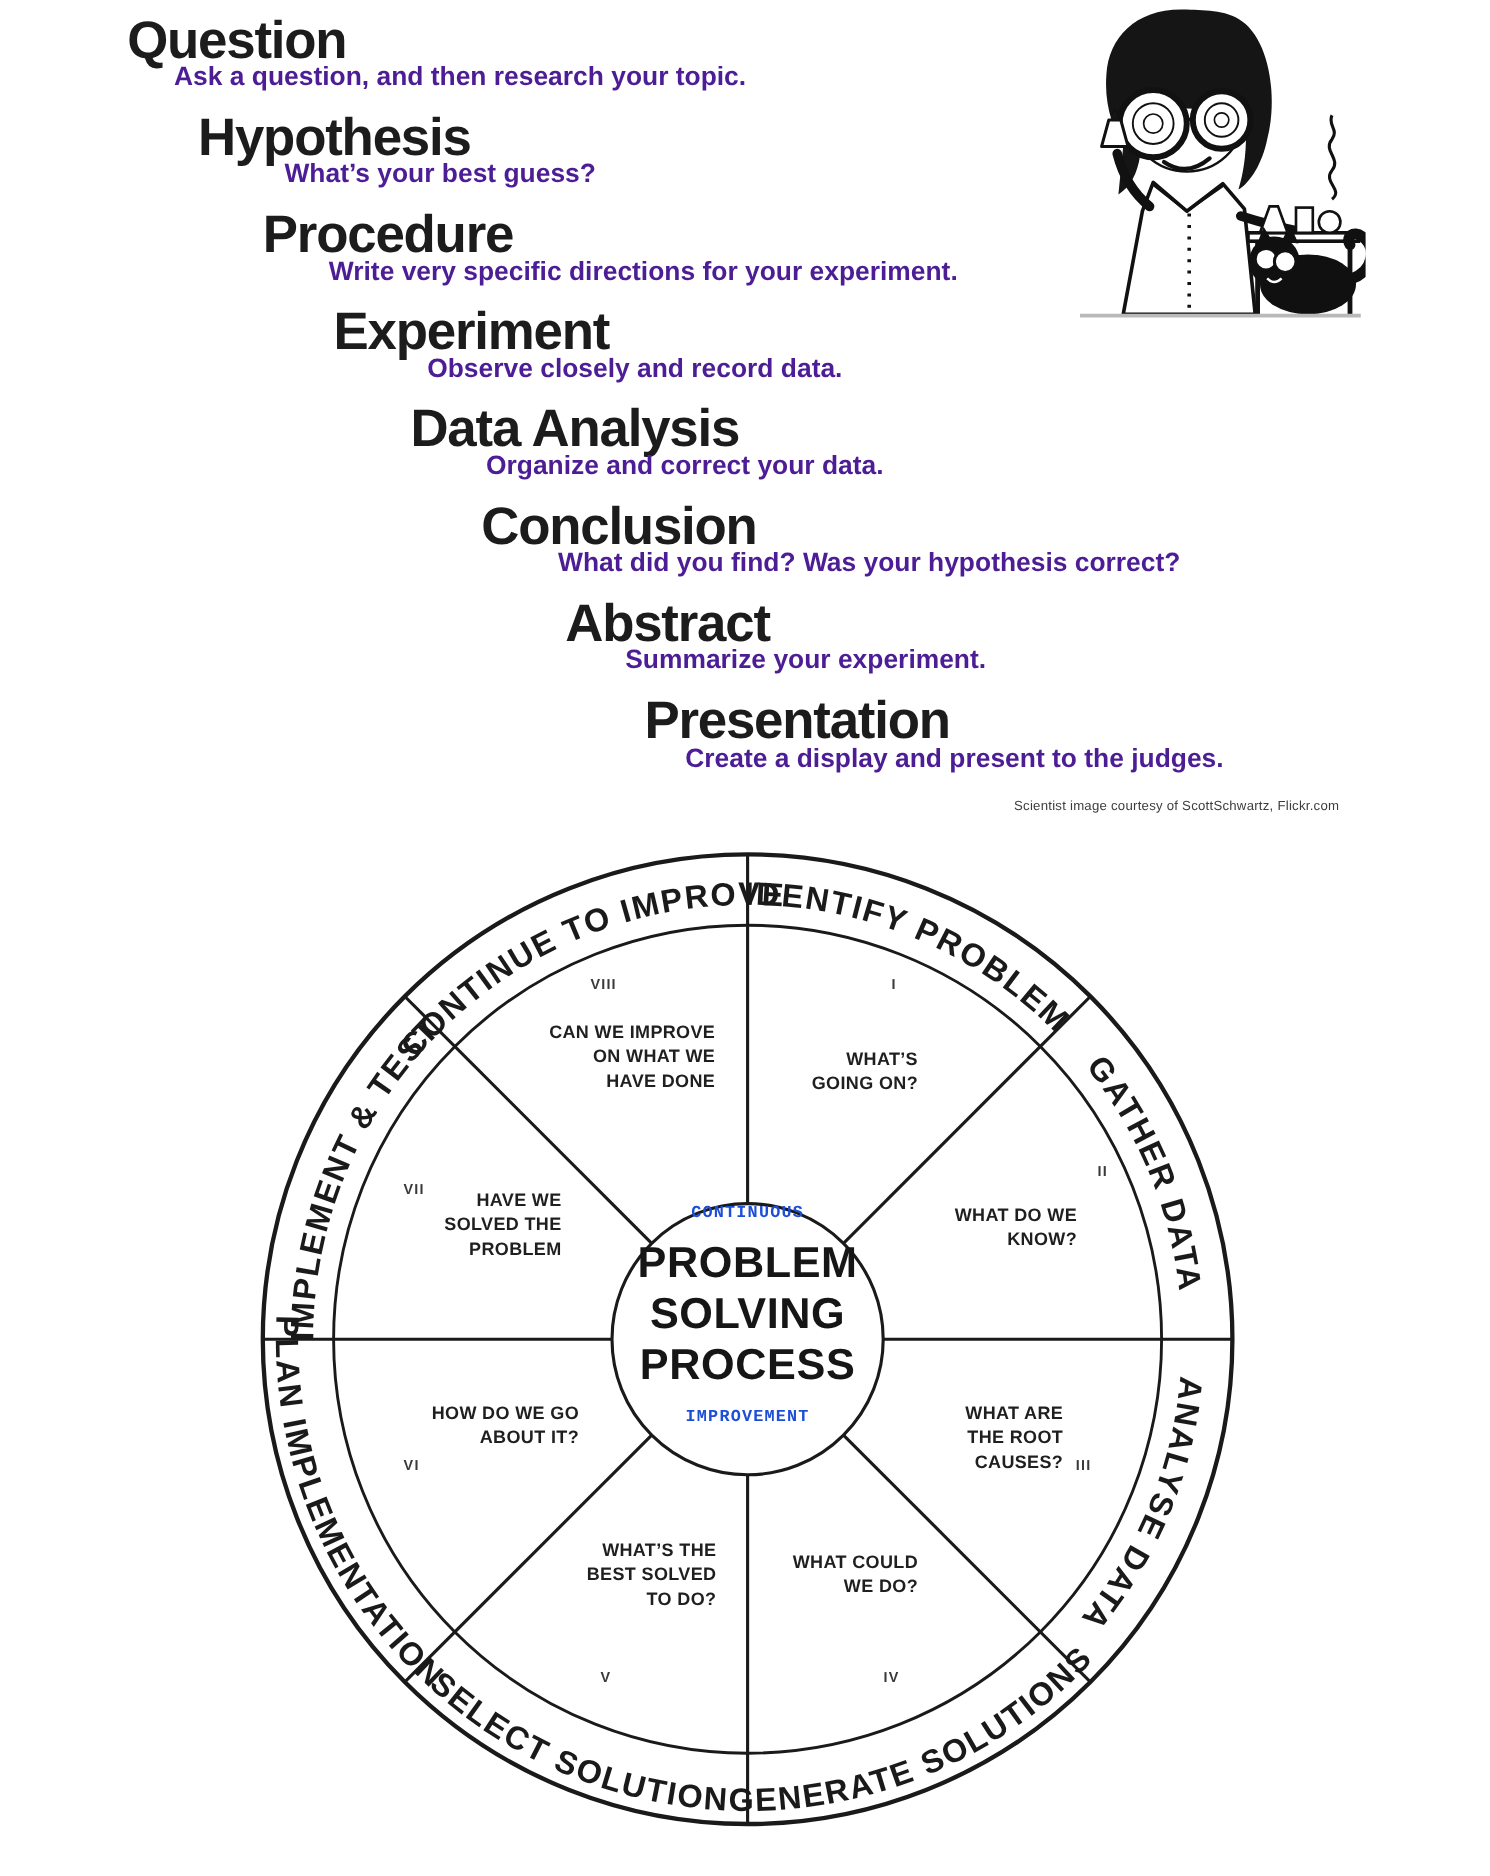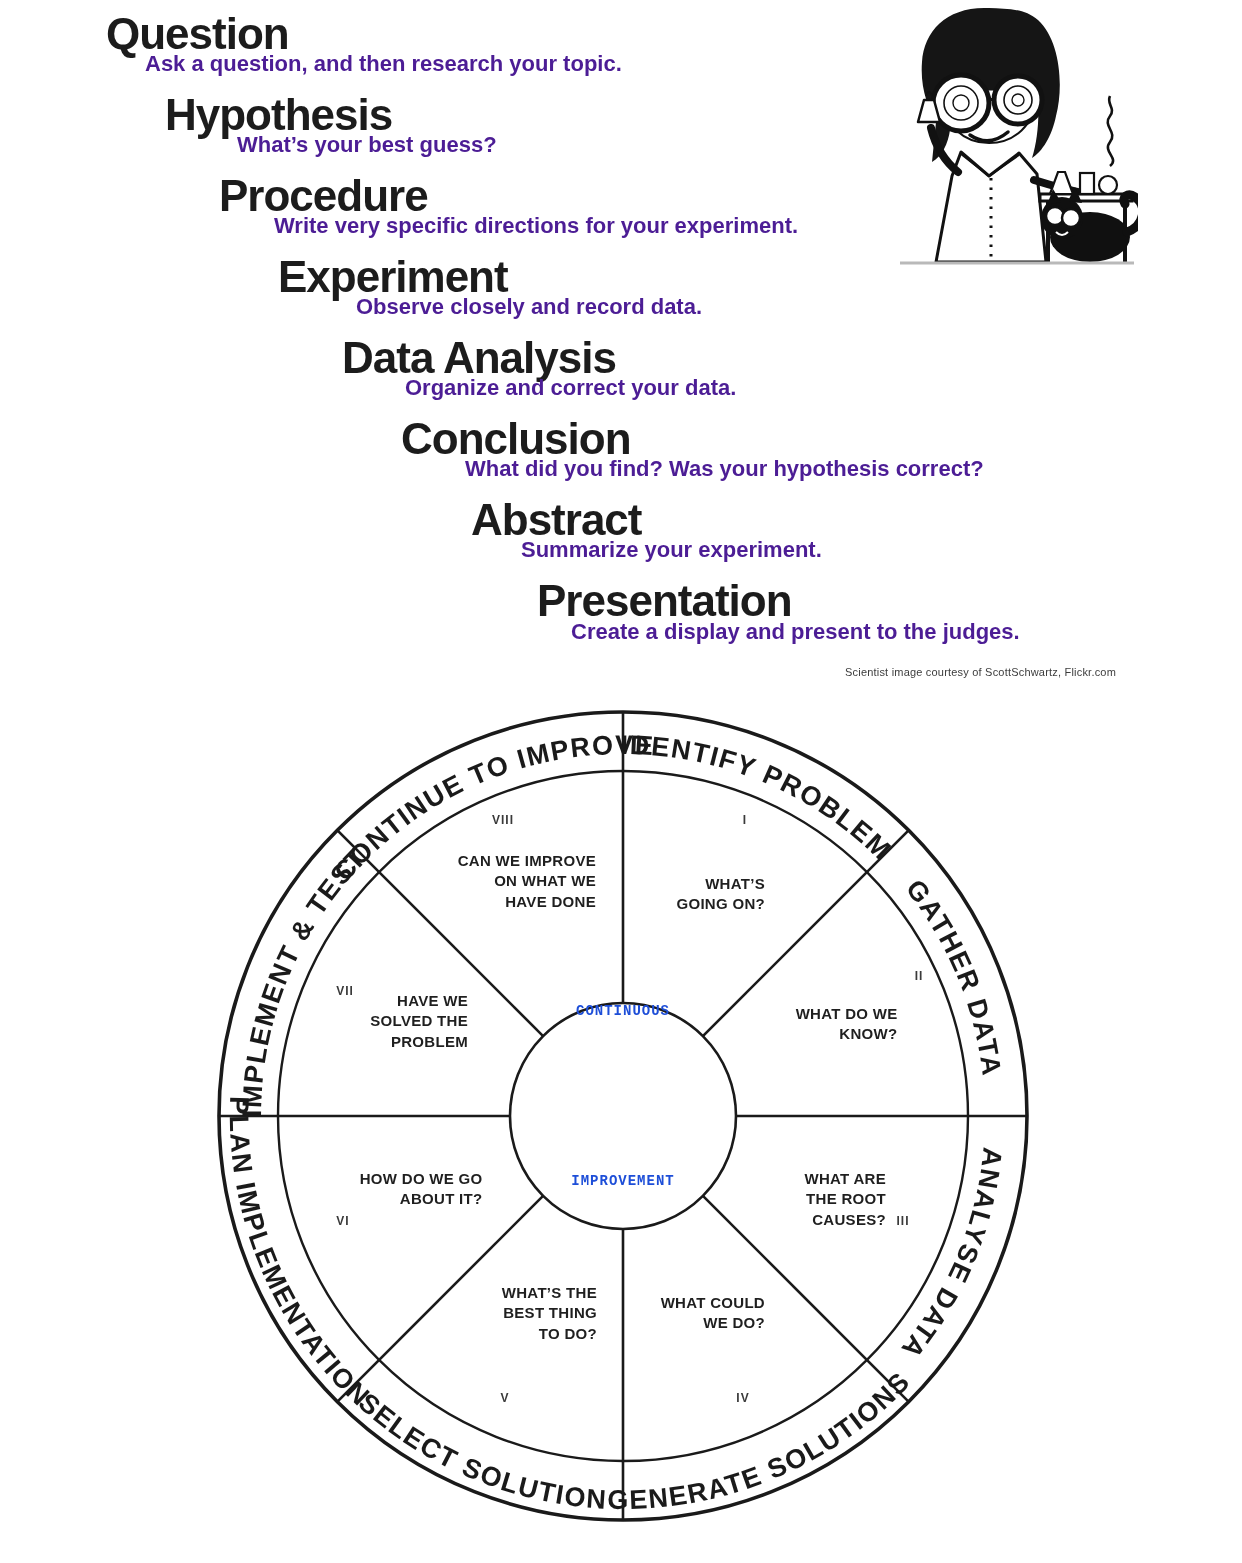--- a/index.html
+++ b/index.html
@@ -170,29 +170,30 @@
     <text class="ring-label"><textPath href="#arc-seg4" startOffset="50%">SELECT SOLUTION</textPath></text>
     <text class="ring-label"><textPath href="#arc-seg5" startOffset="50%">PLAN IMPLEMENTATION</textPath></text>
     <text class="ring-label"><textPath href="#arc-seg6" startOffset="50%">IMPLEMENT &amp; TEST</textPath></text>
     <text class="ring-label"><textPath href="#arc-seg7" startOffset="50%">CONTINUE TO IMPROVE</textPath></text>
   </svg>
 
   <div class="q-text" style="left:517px;top:203px;width:100px">WHAT’S GOING ON?</div>
   <div class="q-text" style="left:647px;top:333px;width:105px">WHAT DO WE KNOW?</div>
   <div class="q-text" style="left:633px;top:508px;width:110px">WHAT ARE THE ROOT CAUSES?</div>
   <div class="q-text" style="left:507px;top:622px;width:120px">WHAT COULD WE DO?</div>
-  <div class="q-text" style="left:343px;top:622px;width:112px">WHAT’S THE BEST THING TO DO?</div>
+  <div class="q-text" style="left:343px;top:622px;width:112px">WHAT’S THE BEST SOLVED TO DO?</div>
   <div class="q-text" style="left:217px;top:498px;width:135px">HOW DO WE GO ABOUT IT?</div>
   <div class="q-text" style="left:214px;top:330px;width:112px">HAVE WE SOLVED THE PROBLEM</div>
   <div class="q-text" style="left:327px;top:190px;width:142px">CAN WE IMPROVE ON WHAT WE HAVE DONE</div>
 
   <div class="numeral" style="left:547px;top:129px">I</div>
   <div class="numeral" style="left:721px;top:285px">II</div>
   <div class="numeral" style="left:705px;top:530px">III</div>
   <div class="numeral" style="left:545px;top:707px">IV</div>
   <div class="numeral" style="left:307px;top:707px">V</div>
   <div class="numeral" style="left:145px;top:530px">VI</div>
   <div class="numeral" style="left:147px;top:300px">VII</div>
   <div class="numeral" style="left:305px;top:129px">VIII</div>
 
   <div class="hub-top" style="left:425px;top:320px">CONTINUOUS</div>
+  <div class="hub-title" style="left:425px;top:404px">PROBLEM SOLVING PROCESS</div>
   <div class="hub-bottom" style="left:425px;top:490px">IMPROVEMENT</div>
 </div>
 
 </body></html>

